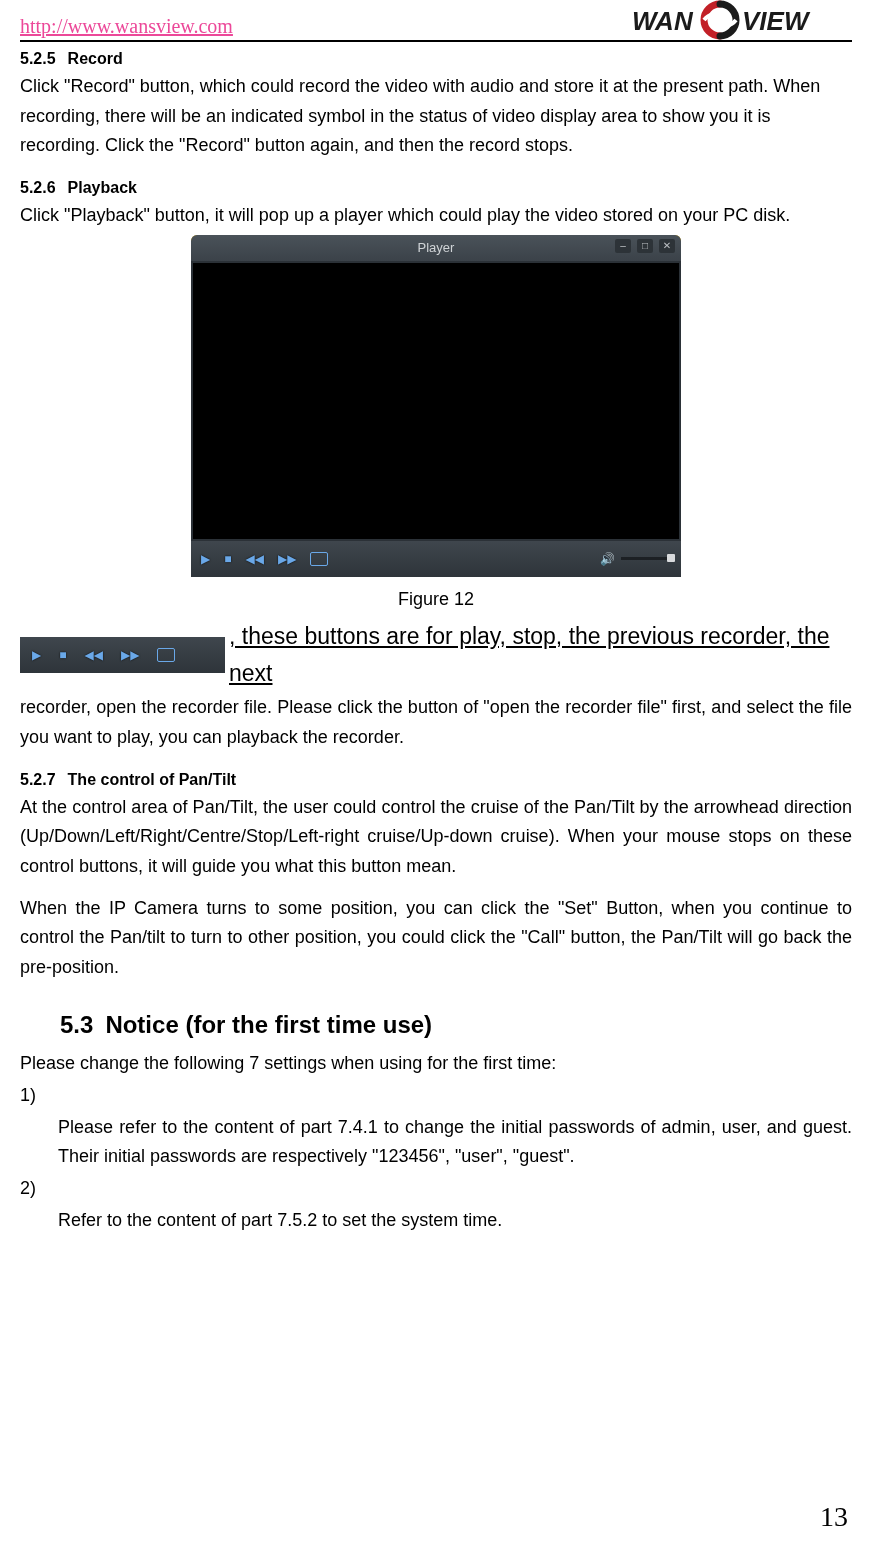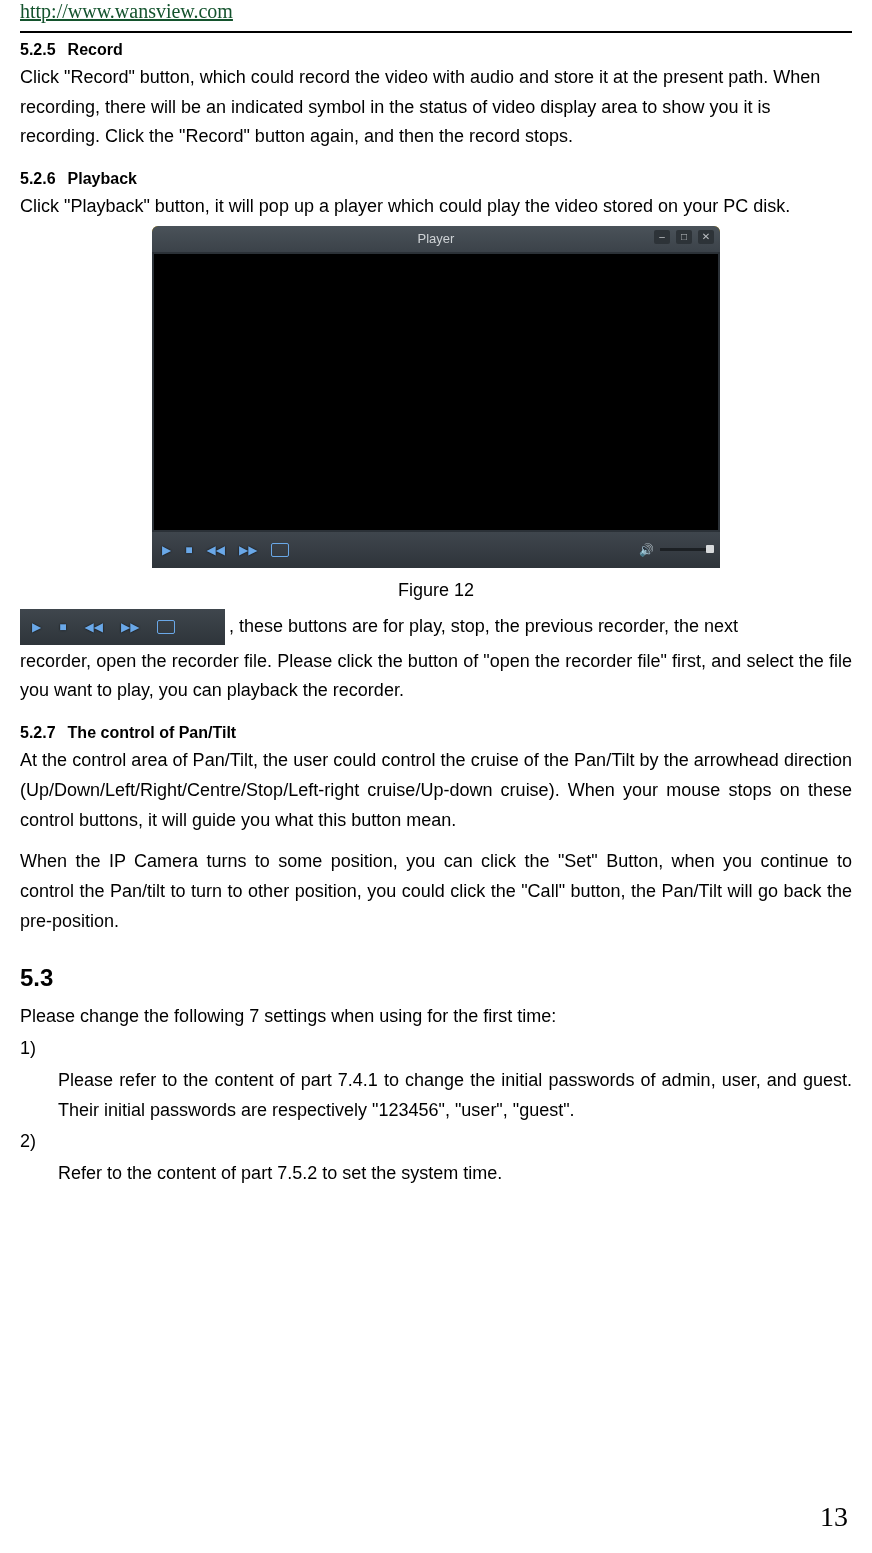--- a/index.html
+++ b/index.html
@@ -14,25 +14,25 @@
     }
     .header {
       display: flex;
       justify-content: space-between;
       align-items: flex-end;
       border-bottom: 2px solid #000;
       padding-bottom: 0;
       margin-bottom: 8px;
     }
     .header-link {
-      color: #14532d;
+      color: #ec4899;
       text-decoration: underline;
       font-family: "Times New Roman", serif;
       font-size: 20px;
-      padding-bottom: 8px;
+      padding-bottom: 2px;
     }
     .logo {
       display: flex;
       align-items: center;
       font-weight: bold;
     }
     .logo-svg { margin-bottom: -2px; }
     .section-heading {
       font-size: 16px;
       font-weight: bold;
@@ -41,34 +41,35 @@
       display: flex;
       gap: 12px;
     }
     .section-heading-big {
       font-size: 24px;
       font-weight: bold;
       margin-top: 28px;
       margin-bottom: 10px;
       display: flex;
       gap: 12px;
+      margin-left: 40px;
     }
     .body-text {
       font-size: 18px;
       line-height: 1.65;
       margin-bottom: 18px;
     }
     .body-text.justify { text-align: justify; }
     .figure-wrap {
       text-align: center;
       margin: 4px 0 8px 0;
     }
     .player-window {
       display: inline-block;
-      width: 568px;
+      width: 490px;
       background: #eab308;
       border-radius: 6px 6px 0 0;
       overflow: hidden;
       text-align: right;
     }
     .player-titlebar {
       height: 26px;
       background: linear-gradient(#4a5259, #3b4249);
       display: flex;
       align-items: center;
@@ -154,22 +155,23 @@
       width: 205px;
       height: 36px;
       background: linear-gradient(#3f464d, #2e343a);
       display: flex;
       align-items: center;
       padding: 0 12px;
       gap: 18px;
       flex-shrink: 0;
     }
     .inline-text-after {
-      font-size: 18px;
+      font-size: 23px;
       line-height: 1.6;
+      text-decoration: underline;
     }
     .list {
       font-size: 18px;
       line-height: 1.65;
     }
     .list-item {
       display: flex;
       gap: 14px;
       margin-bottom: 2px;
     }
@@ -181,20 +183,31 @@
       right: 24px;
       font-family: "Times New Roman", serif;
       font-size: 28px;
     }
   </style>
 </head>
 <body>
 
 <div class="header">
   <a class="header-link">http://www.wansview.com</a>
+  <div class="logo">
+    <svg class="logo-svg" width="220" height="42" viewBox="0 0 220 42">
+      <text x="0" y="30" font-family="Arial" font-size="26" font-weight="900" font-style="italic" fill="#1b1b1b">WAN</text>
+      <g transform="translate(70,2)">
+        <path d="M 18 2 A 16 16 0 1 0 18 34" fill="none" stroke="#c22027" stroke-width="7" stroke-linecap="round"></path>
+        <path d="M 18 34 A 16 16 0 1 0 18 2" fill="none" stroke="#1b1b1b" stroke-width="7" stroke-linecap="round"></path>
+        <path d="M 2 18 Q 10 8 18 18 Q 26 28 34 18" fill="none" stroke="#fff" stroke-width="4"></path>
+      </g>
+      <text x="110" y="30" font-family="Arial" font-size="26" font-weight="900" font-style="italic" fill="#1b1b1b">VIEW</text>
+    </svg>
+  </div>
 </div>
 
 <div class="section-heading">
   <span>5.2.5</span>
   <span>Record</span>
 </div>
 <p class="body-text">Click "Record" button, which could record the video with audio and store it at the present path. When recording, there will be an indicated symbol in the status of video display area to show you it is recording. Click the "Record" button again, and then the record stops.</p>
 
 <div class="section-heading">
   <span>5.2.6</span>
@@ -244,20 +257,21 @@
 
 <div class="section-heading">
   <span>5.2.7</span>
   <span>The control of Pan/Tilt</span>
 </div>
 <p class="body-text justify" style="margin-bottom:12px">At the control area of Pan/Tilt, the user could control the cruise of the Pan/Tilt by the arrowhead direction (Up/Down/Left/Right/Centre/Stop/Left-right cruise/Up-down cruise). When your mouse stops on these control buttons, it will guide you what this button mean.</p>
 <p class="body-text justify">When the IP Camera turns to some position, you can click the "Set" Button, when you continue to control the Pan/tilt to turn to other position, you could click the "Call" button, the Pan/Tilt will go back the pre-position.</p>
 
 <div class="section-heading-big">
   <span>5.3</span>
+  <span>Notice (for the first time use)</span>
 </div>
 <p class="body-text" style="margin-bottom:2px">Please change the following 7 settings when using for the first time:</p>
 
 <div class="list">
   <div class="list-item">
     <span class="list-num">1)</span>
     <span class="list-content">Please refer to the content of part 7.4.1 to change the initial passwords of admin, user, and guest. Their initial passwords are respectively "123456", "user", "guest".</span>
   </div>
   <div class="list-item">
     <span class="list-num">2)</span>

